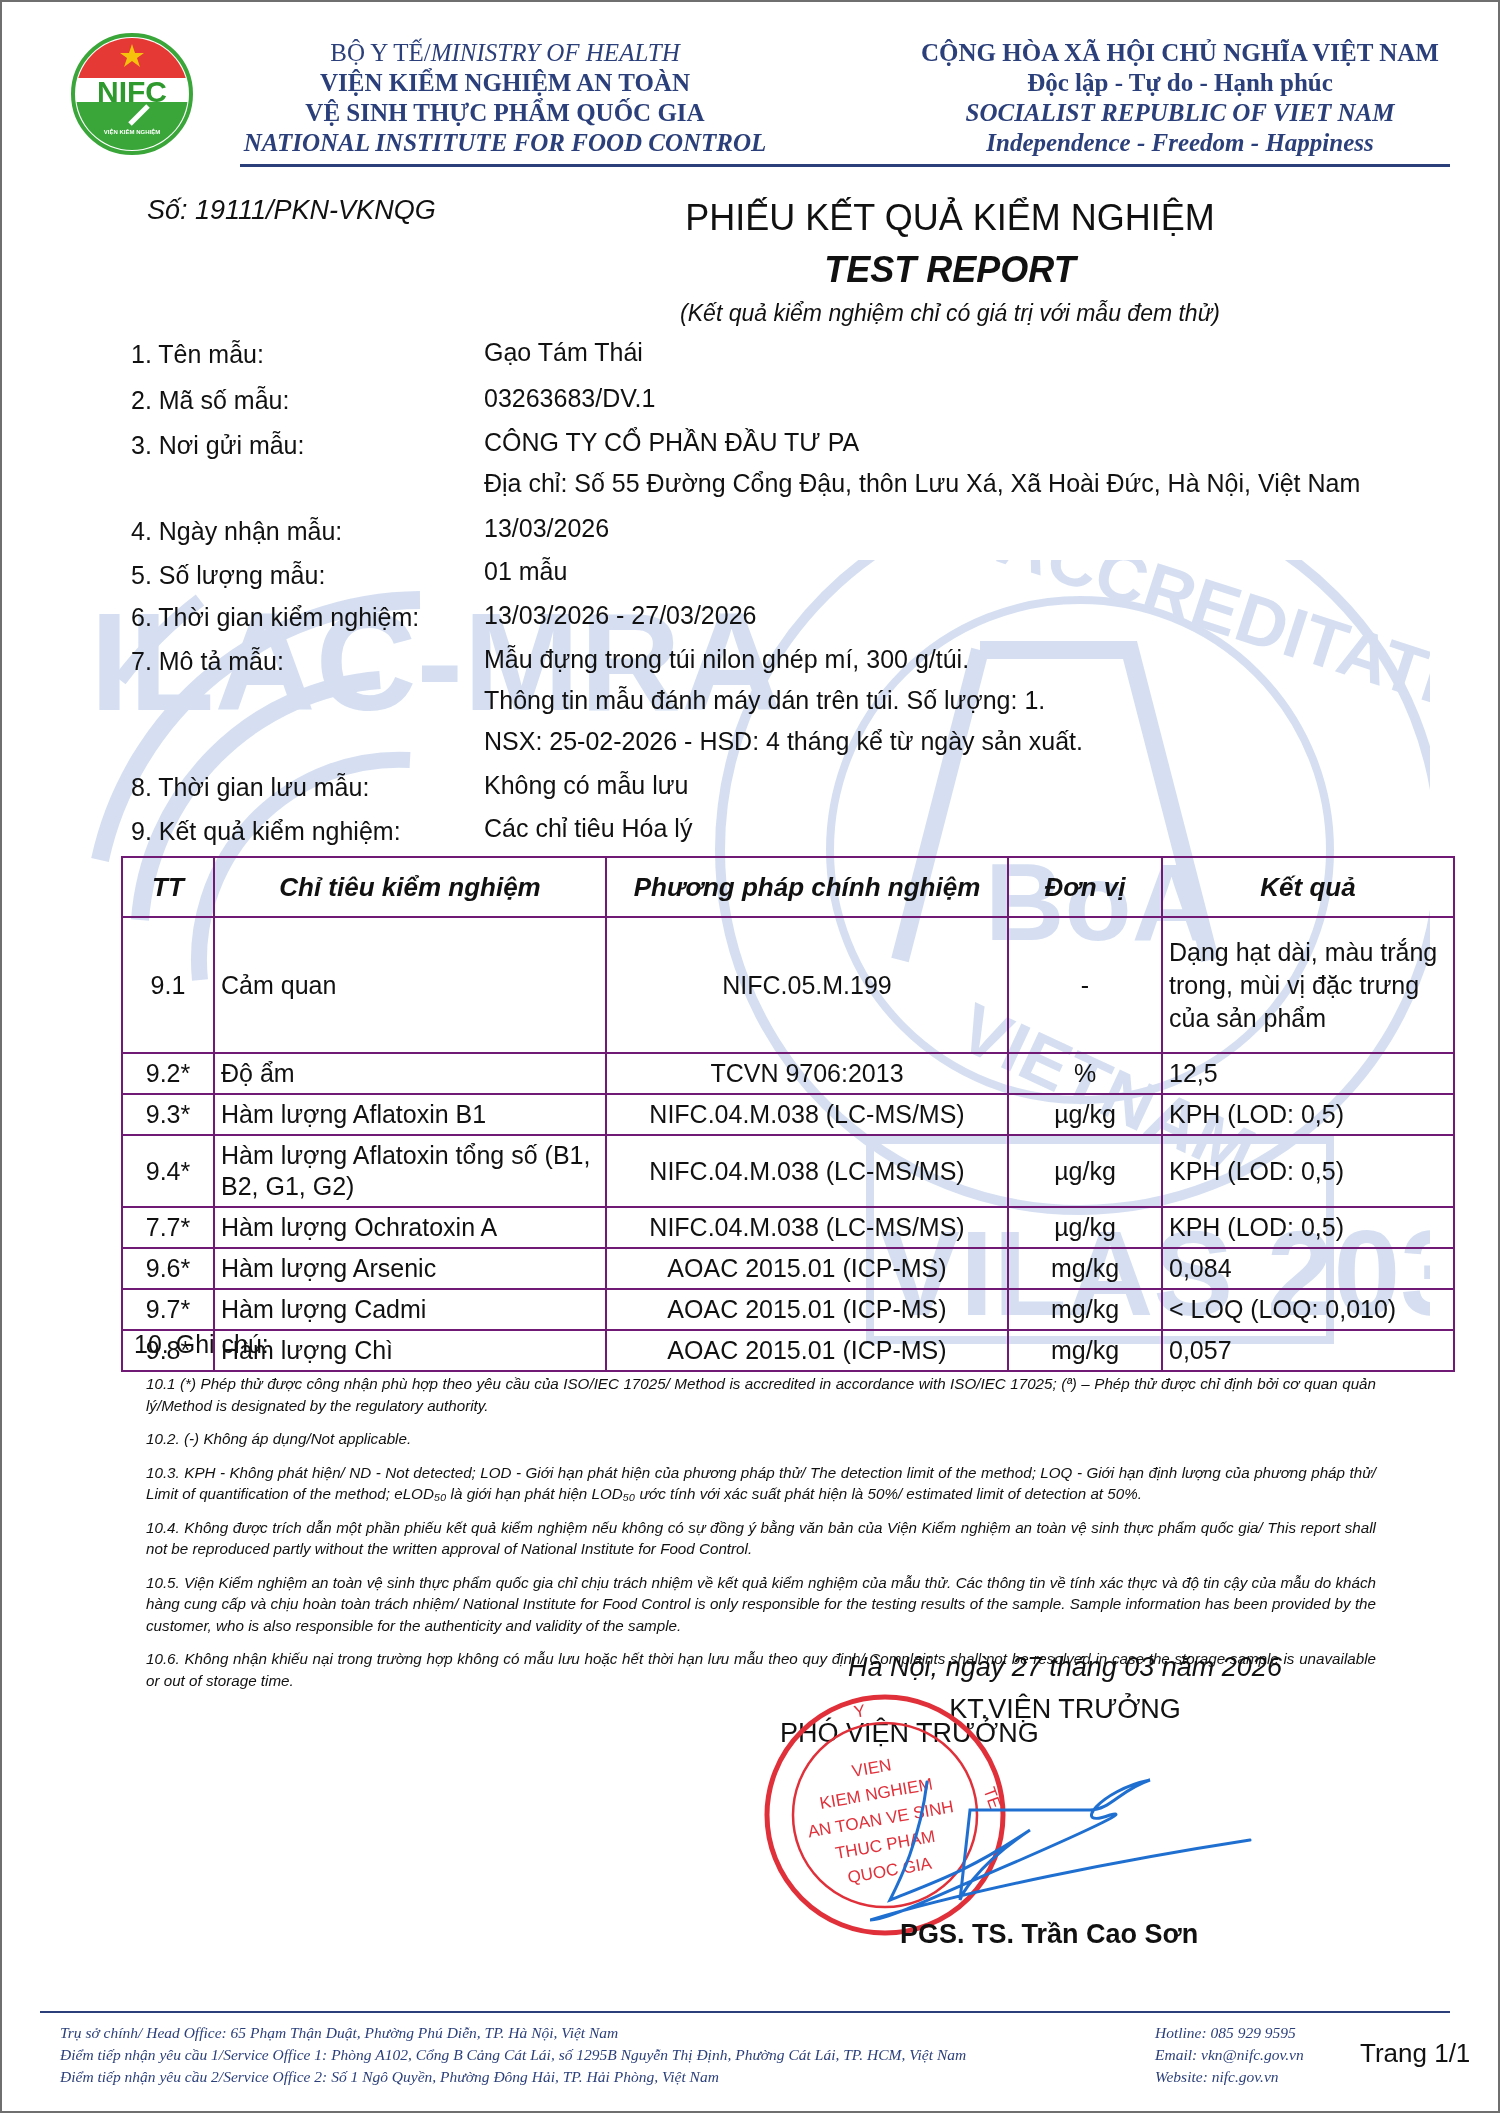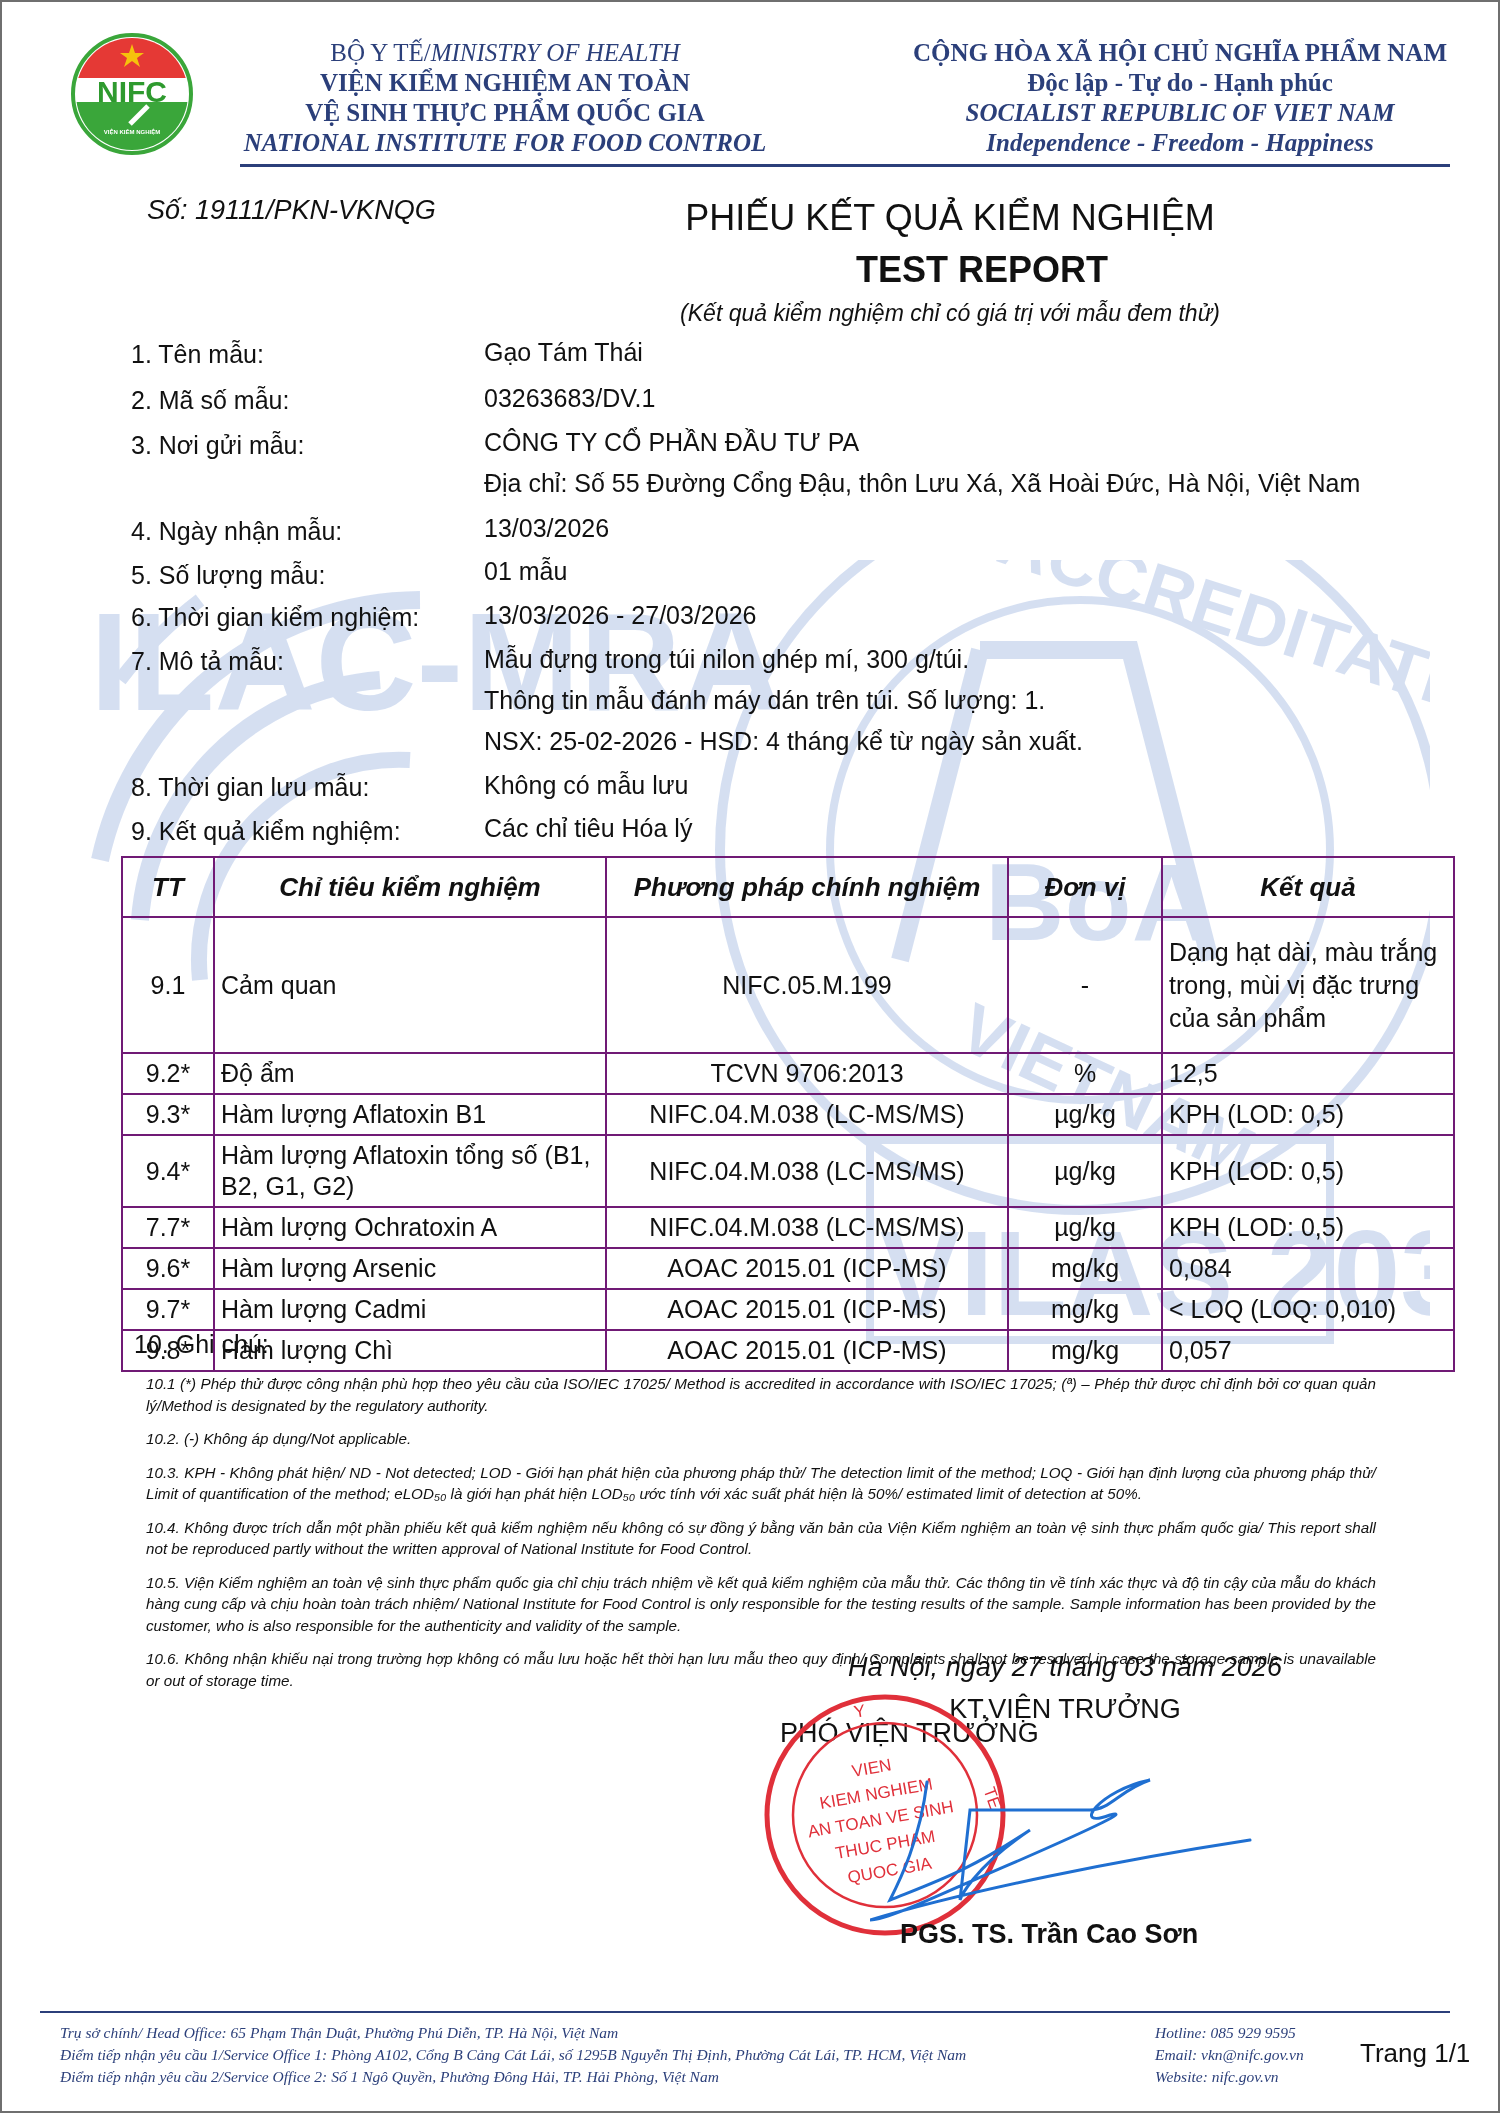--- a/index.html
+++ b/index.html
@@ -18,21 +18,21 @@
   .hdr-left { left: 225px; top: 38px; width: 560px; }
   .hdr-right { left: 900px; top: 38px; width: 560px; }
   .hdr-line { font-size: 25px; line-height: 30px; white-space: nowrap; }
   .hdr-line.b { font-weight: bold; }
   .hdr-line.i { font-style: italic; }
   .hdr-rule { top: 164px; height: 3px; background: #2b3f7a; }
 
   
   .docno { left: 147px; top: 195px; font-size: 27px; font-style: italic; }
   .title { left: 600px; top: 197px; width: 700px; font-size: 36px; text-align: center; }
-  .subtitle { left: 632px; top: 249px; width: 700px; font-size: 36px; font-weight: bold; text-align: center; }
+  .subtitle { left: 600px; top: 249px; width: 700px; font-size: 36px; font-style: italic; font-weight: bold; text-align: center; }
   .note { left: 560px; top: 300px; width: 780px; font-size: 23px; font-style: italic; text-align: center; }
 
   
   .info-label { left: 131px; font-size: 25px; }
   .info-value { left: 484px; font-size: 25px; white-space: nowrap; }
 
   
   table.results {
     position: absolute; left: 121px; top: 856px; width: 1334px;
     border-collapse: collapse; font-size: 25px; z-index: 2;
@@ -112,21 +112,21 @@
     <text x="62" y="102" text-anchor="middle" font-family="Liberation Sans, sans-serif" font-weight="bold" font-size="6" fill="#fff">VIỆN KIỂM NGHIỆM</text>
   </svg>
 
   <div class="abs hdr-left serif navy center">
     <div class="hdr-line"><span>BỘ Y TẾ/</span><i>MINISTRY OF HEALTH</i></div>
     <div class="hdr-line b">VIỆN KIỂM NGHIỆM AN TOÀN</div>
     <div class="hdr-line b">VỆ SINH THỰC PHẨM QUỐC GIA</div>
     <div class="hdr-line b i">NATIONAL INSTITUTE FOR FOOD CONTROL</div>
   </div>
   <div class="abs hdr-right serif navy center">
-    <div class="hdr-line b">CỘNG HÒA XÃ HỘI CHỦ NGHĨA PHẨM NAM</div>
+    <div class="hdr-line b">CỘNG HÒA XÃ HỘI CHỦ NGHĨA VIỆT NAM</div>
     <div class="hdr-line b">Độc lập - Tự do - Hạnh phúc</div>
     <div class="hdr-line b i">SOCIALIST REPUBLIC OF VIET NAM</div>
     <div class="hdr-line b i">Independence - Freedom - Happiness</div>
   </div>
   <div class="abs hdr-rule" style="left:240px;width:545px"></div>
   <div class="abs hdr-rule" style="left:785px;width:665px"></div>
 
   <div class="abs docno">Số: 19111/PKN-VKNQG</div>
   <div class="abs title">PHIẾU KẾT QUẢ KIỂM NGHIỆM</div>
   <div class="abs subtitle">TEST REPORT</div>

